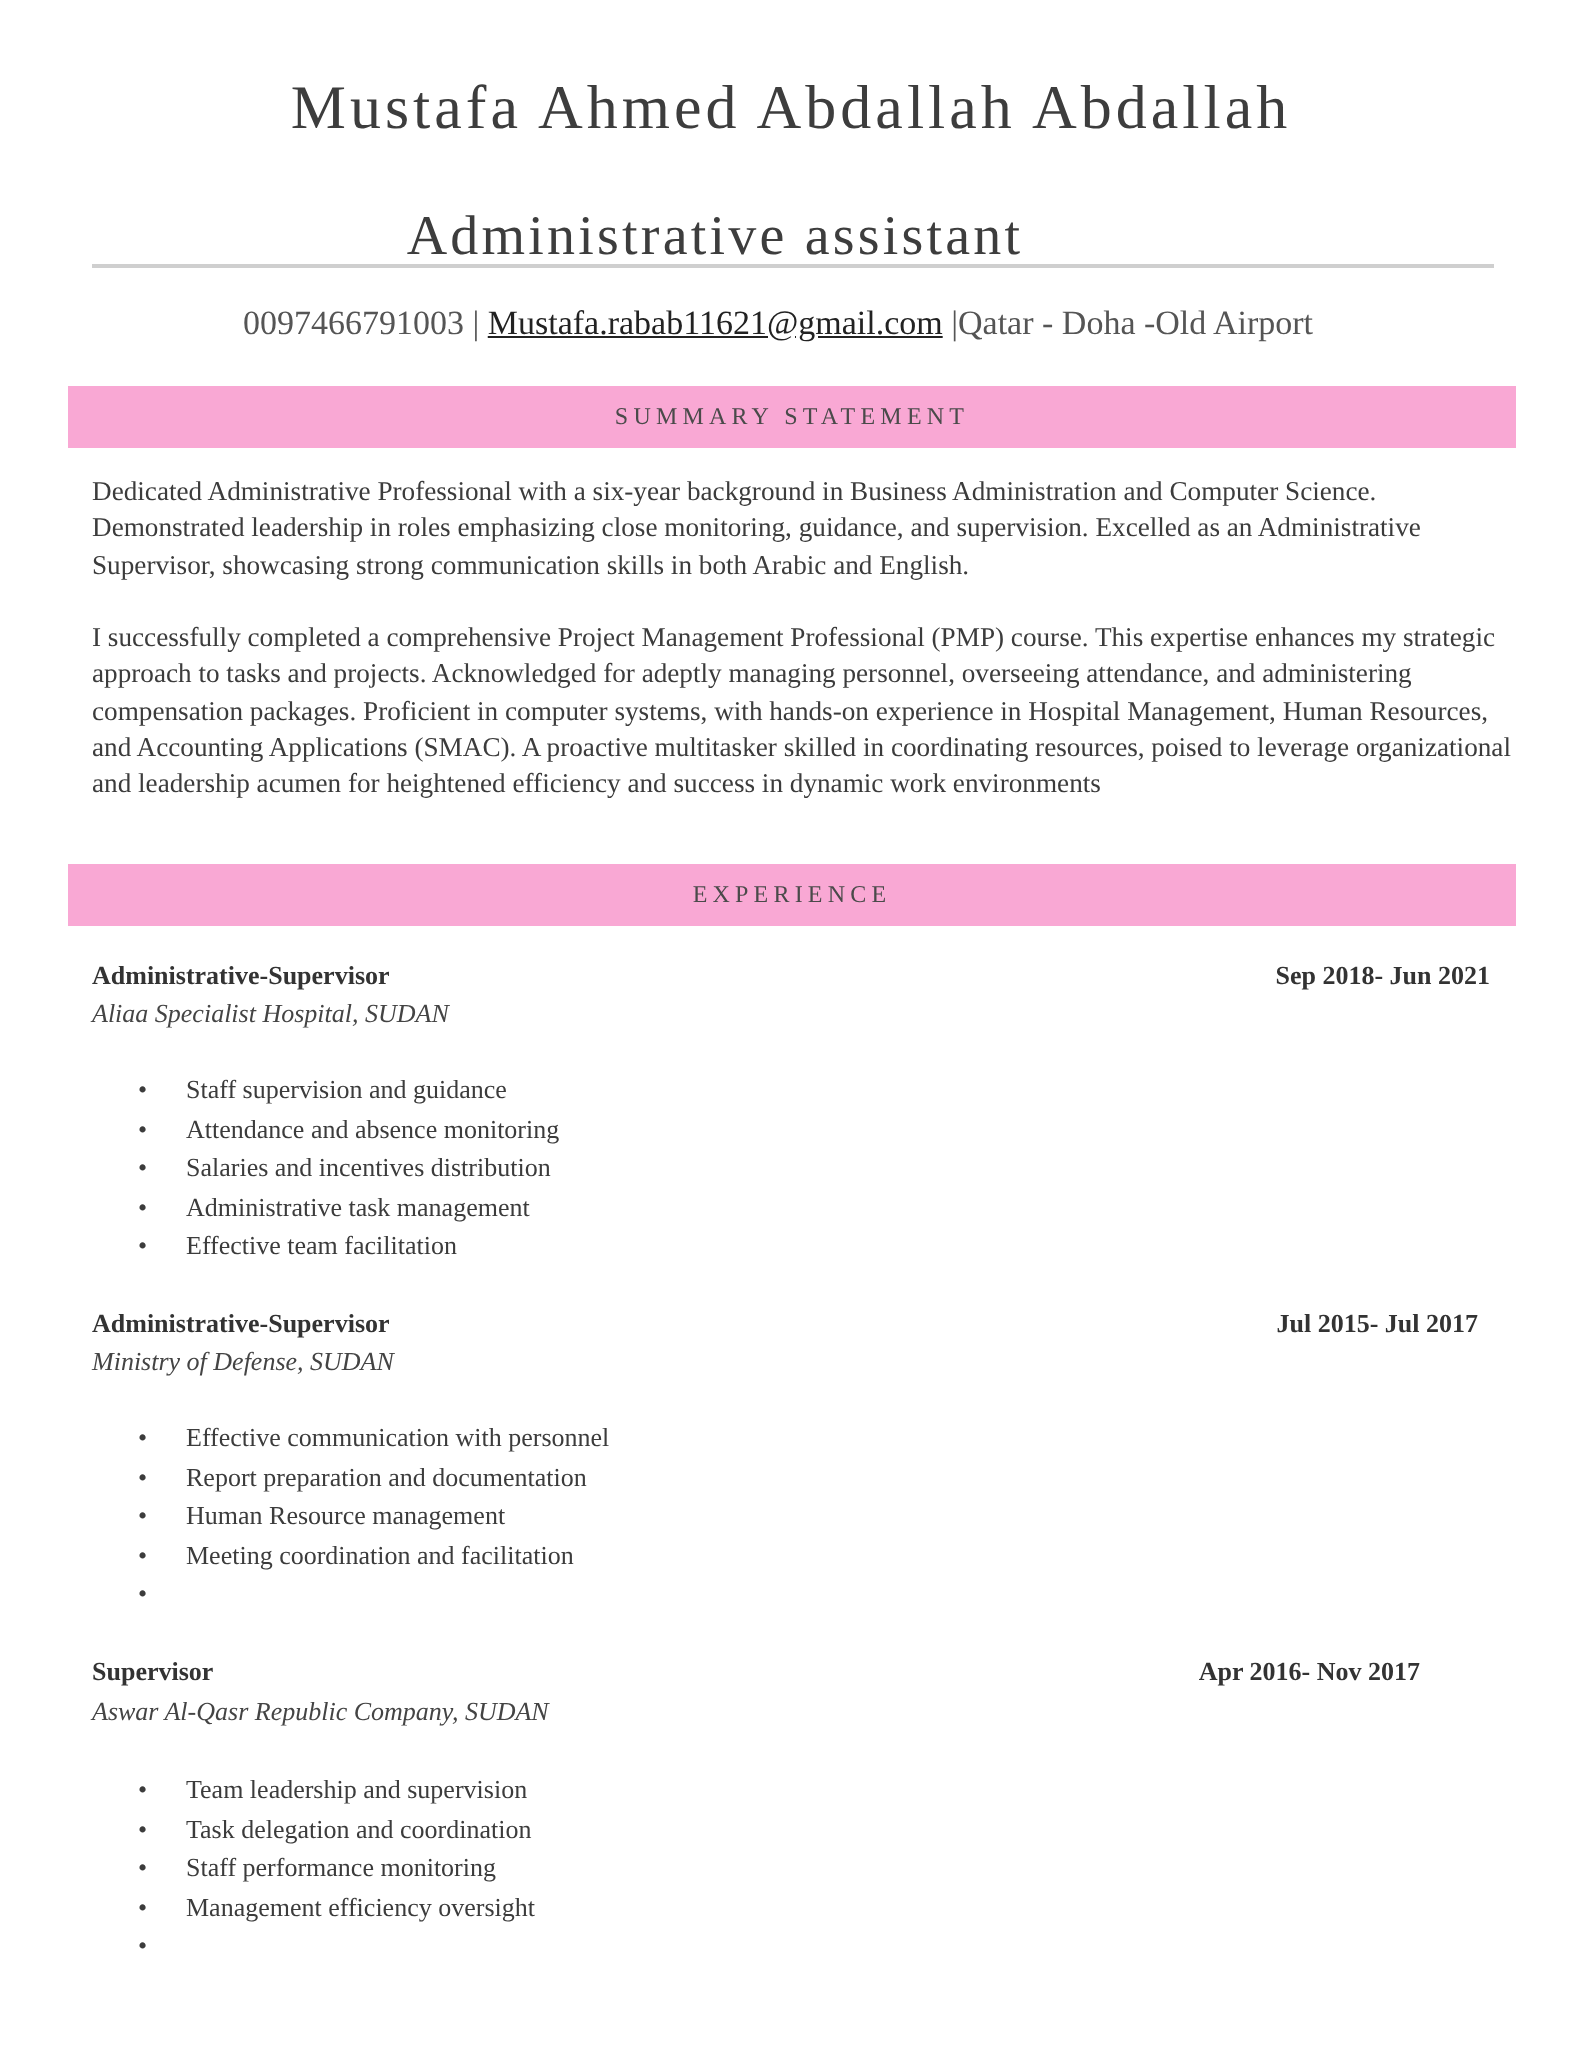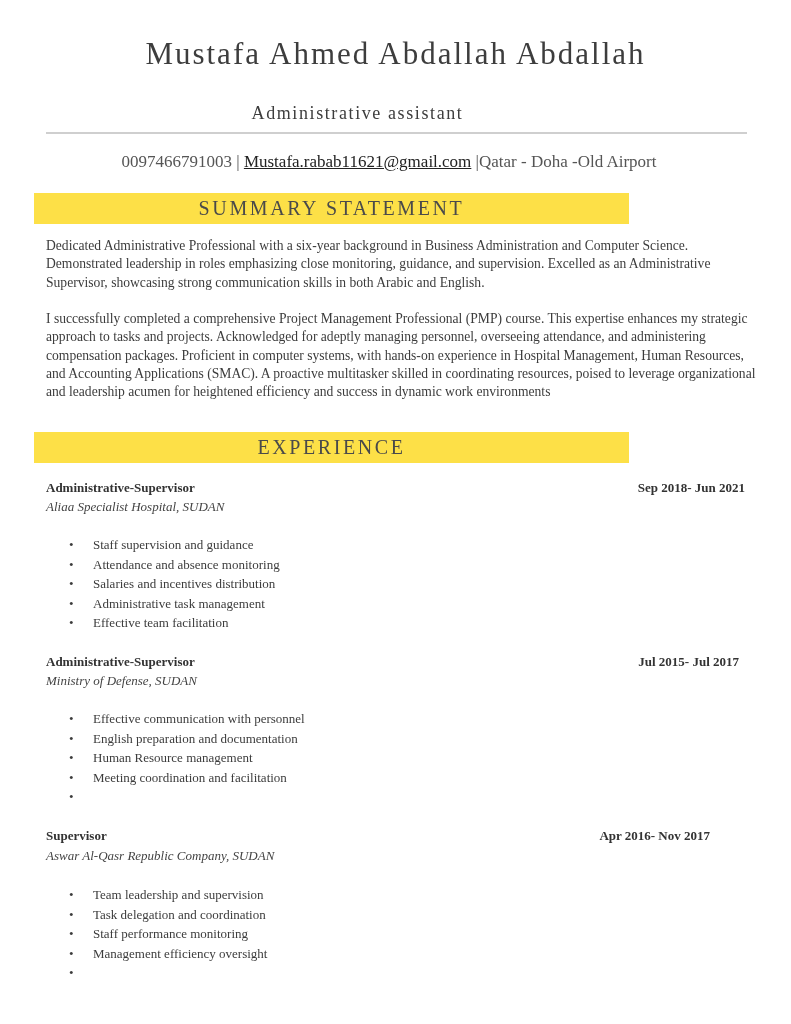--- a/index.html
+++ b/index.html
@@ -1,27 +1,27 @@
 <!DOCTYPE html>
 <html><head>
 <meta charset="utf-8">
 <style>
   html, body { margin: 0; padding: 0; background: #ffffff; }
   body { width: 791px; height: 1024px; position: relative; overflow: hidden;
          font-family: "Liberation Serif", "DejaVu Serif", serif; color: #3a3a3a; }
   .name { position: absolute; top: 36px; left: 0; width: 791px; text-align: center;
           font-size: 31px; letter-spacing: 2px; color: #3d3d3d; }
   .role { position: absolute; top: 103px; left: 0; width: 715px; text-align: center;
-          font-size: 18px; letter-spacing: 1.6px; color: #3d3d3d; }
+          font-size: 28px; letter-spacing: 1.6px; color: #3d3d3d; }
   .rule { position: absolute; top: 132px; left: 46px; width: 701px; height: 2px; background: #cfcfcf; }
   .contact { position: absolute; top: 152px; left: 0; width: 778px; text-align: center;
              font-size: 17px; color: #555; }
   .contact a { color: #222; text-decoration: underline; }
-  .band { position: absolute; left: 34px; width: 595px; height: 31px; background: #fde047;
-          text-align: center; font-size: 20px; letter-spacing: 2.6px; color: #4a4a4a;
+  .band { position: absolute; left: 34px; width: 724px; height: 31px; background: #f9a8d4;
+          text-align: center; font-size: 12px; letter-spacing: 2.6px; color: #4a4a4a;
           line-height: 31px; }
   .para { position: absolute; left: 46px; width: 712px; font-size: 13.6px; line-height: 18.3px;
           color: #3c3c3c; margin: 0; }
   .job-title { position: absolute; left: 46px; font-size: 13px; font-weight: bold; color: #333; }
   .job-date { position: absolute; font-size: 13px; font-weight: bold; color: #333; }
   .job-org { position: absolute; left: 46px; font-size: 13px; font-style: italic; color: #444; }
   ul.bullets { position: absolute; left: 46px; margin: 0; padding: 0; list-style: none; }
   ul.bullets li { position: relative; padding-left: 47px; font-size: 13px; line-height: 19.5px; color: #3c3c3c; }
   ul.bullets li .dot { position: absolute; left: 23px; top: 0; }
 </style>
@@ -58,21 +58,21 @@
     <li><span class="dot">•</span><span>Effective team facilitation</span></li>
   </ul>
 </div>
 
 <div>
   <div class="job-title" style="top:654px;">Administrative-Supervisor</div>
   <div class="job-date" style="top:654px; right:52px;">Jul 2015- Jul 2017</div>
   <div class="job-org" style="top:673px;">Ministry of Defense, SUDAN</div>
   <ul class="bullets" style="top:709px;">
     <li><span class="dot">•</span><span>Effective communication with personnel</span></li>
-    <li><span class="dot">•</span><span>English preparation and documentation</span></li>
+    <li><span class="dot">•</span><span>Report preparation and documentation</span></li>
     <li><span class="dot">•</span><span>Human Resource management</span></li>
     <li><span class="dot">•</span><span>Meeting coordination and facilitation</span></li>
     <li><span class="dot">•</span></li>
   </ul>
 </div>
 
 <div>
   <div class="job-title" style="top:828px;">Supervisor</div>
   <div class="job-date" style="top:828px; right:81px;">Apr 2016- Nov 2017</div>
   <div class="job-org" style="top:848px;">Aswar Al-Qasr Republic Company, SUDAN</div>

